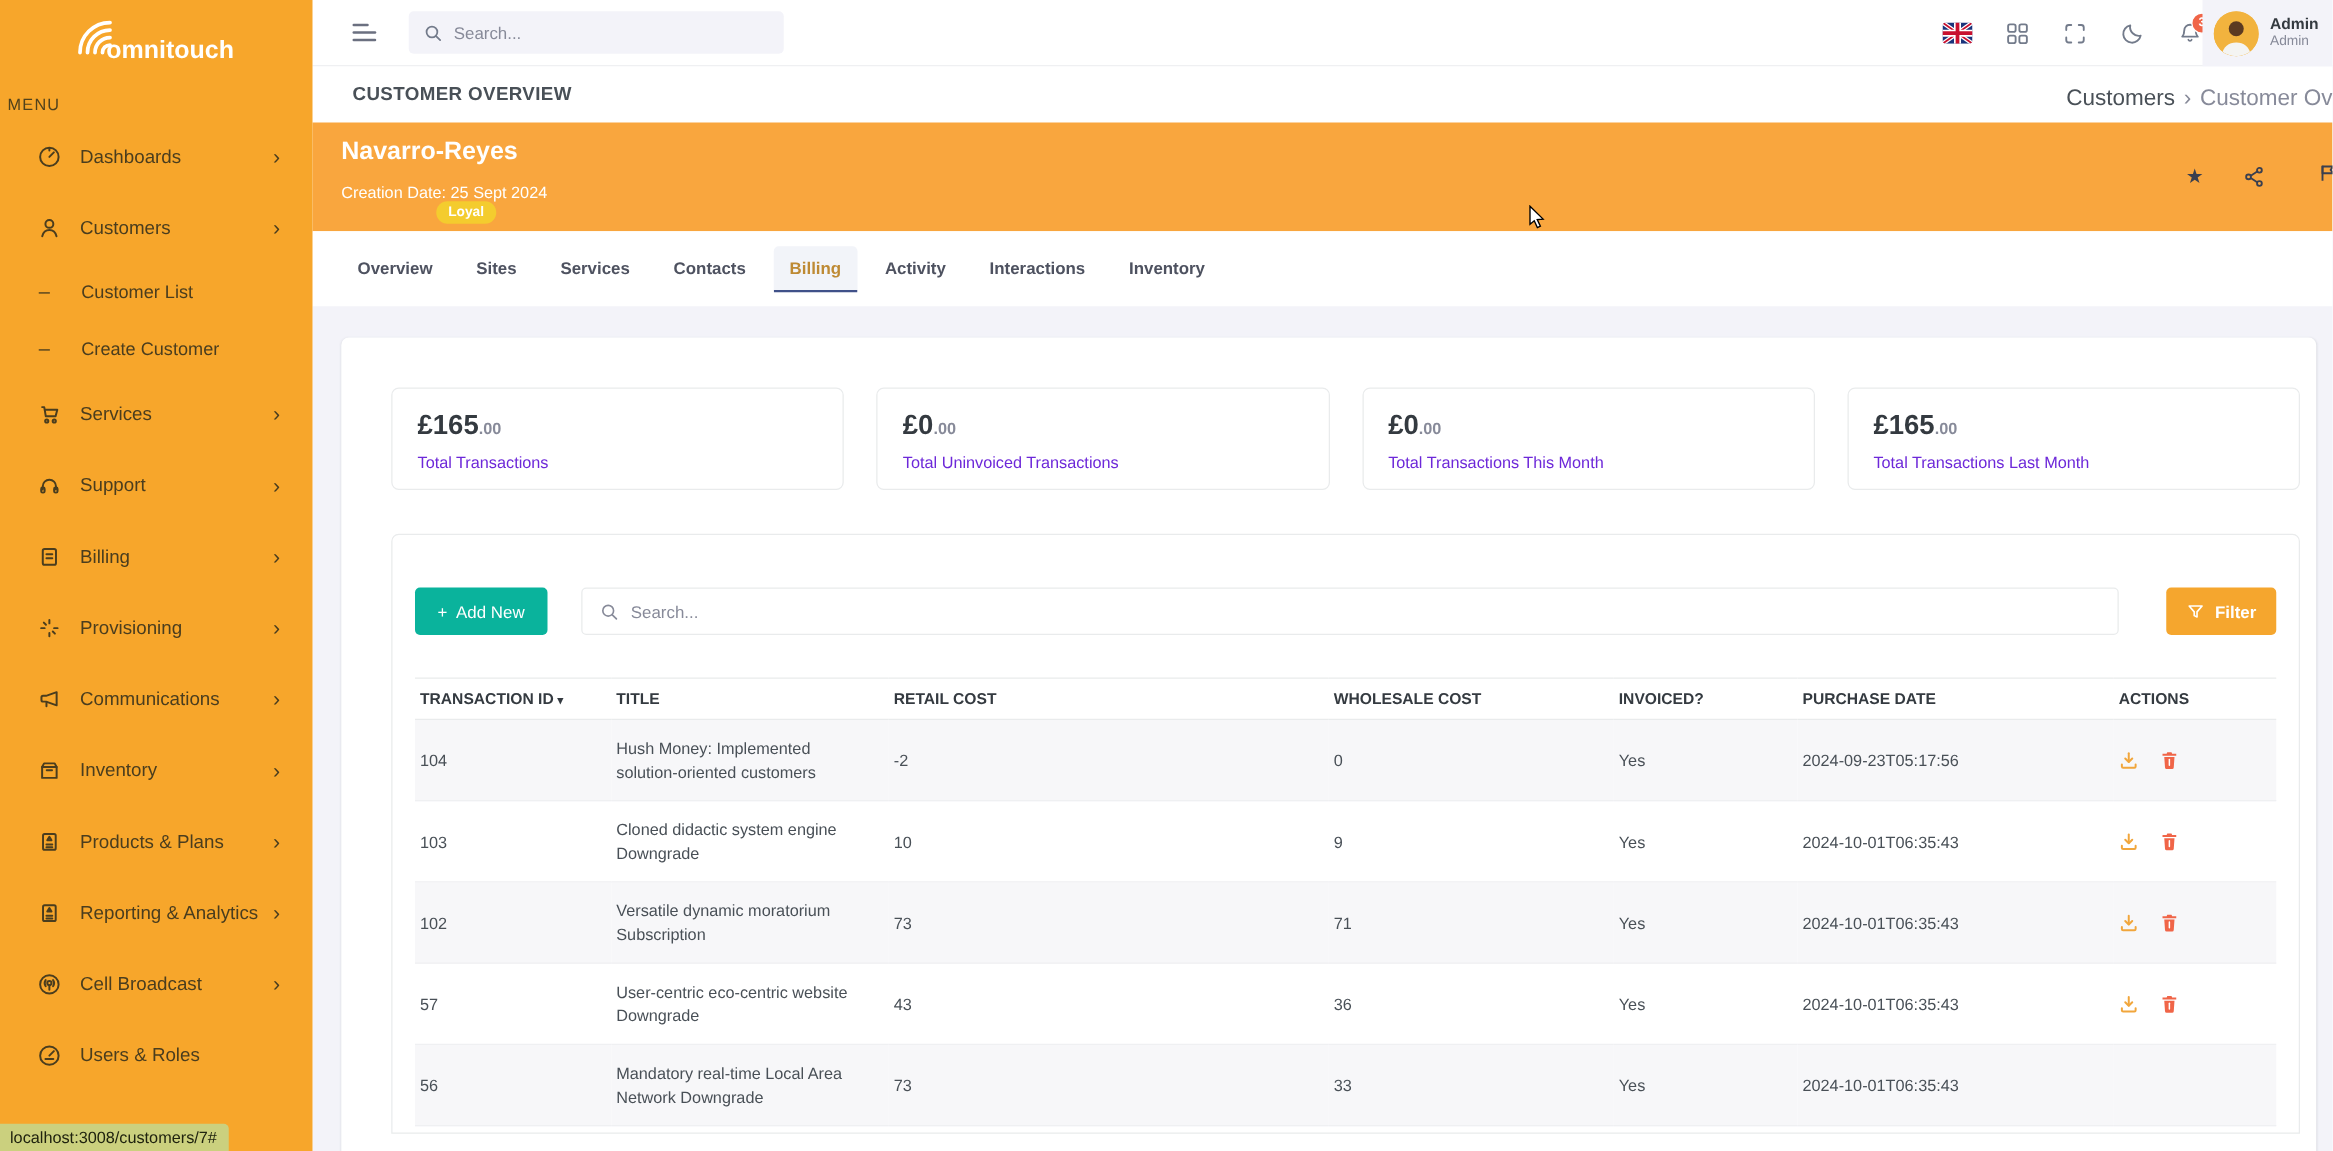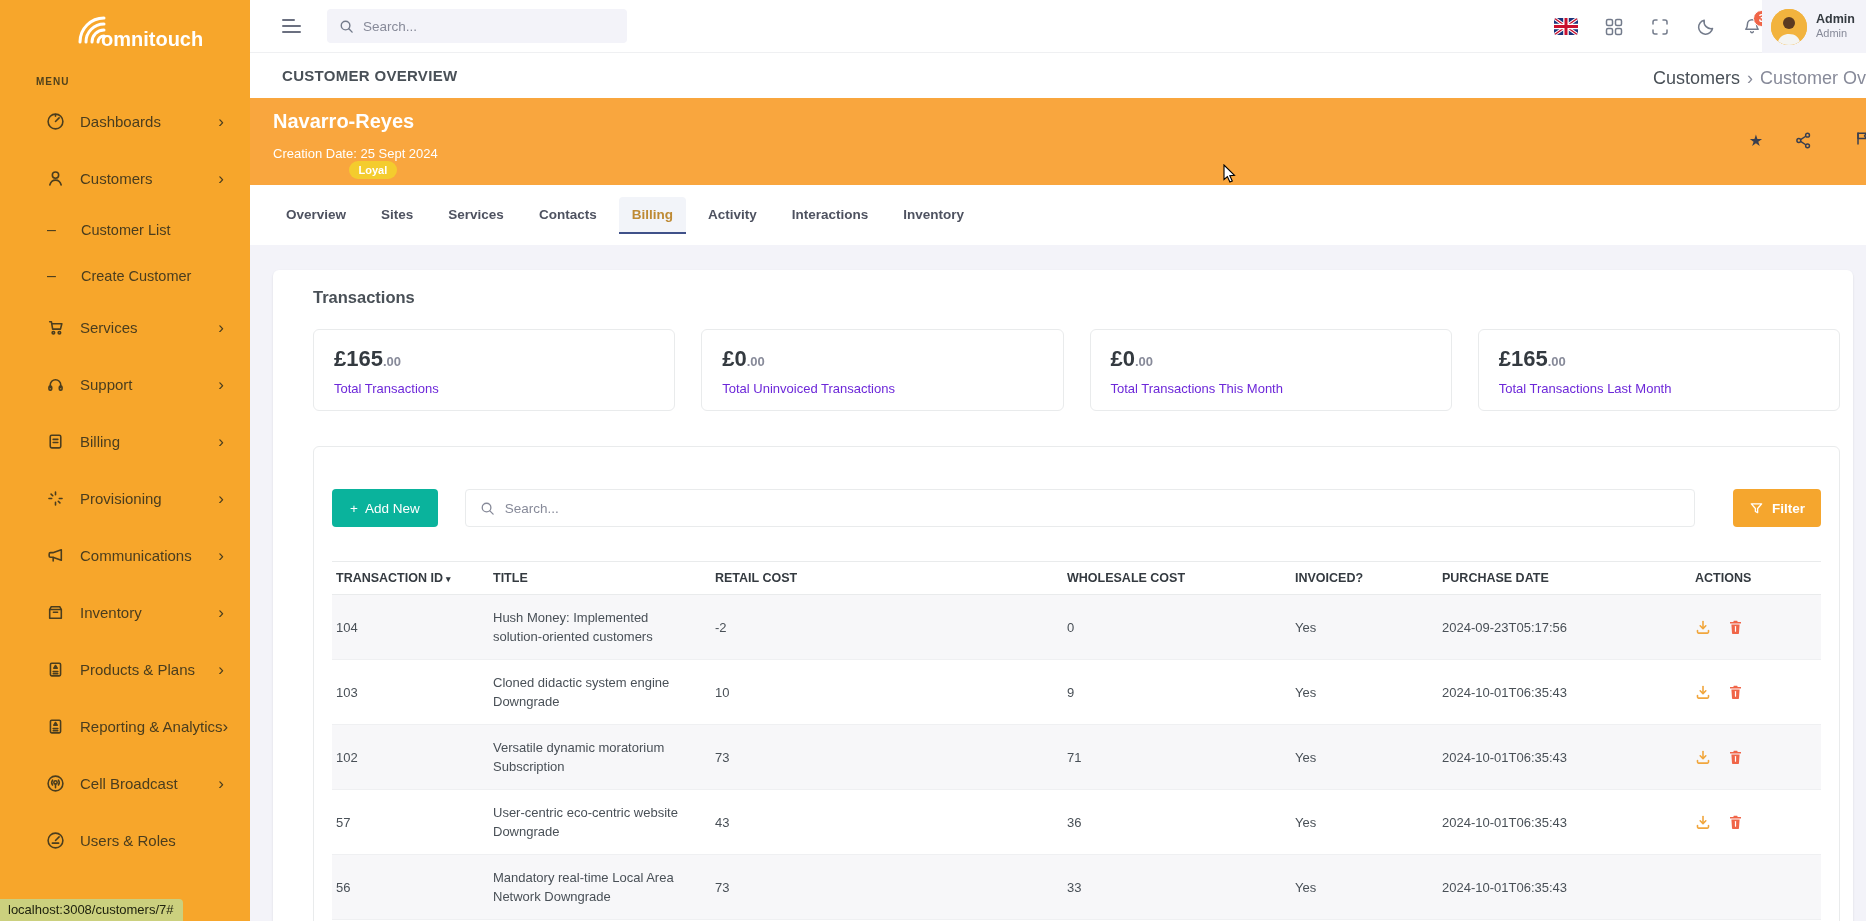--- a/index.html
+++ b/index.html
@@ -1,22 +1,22 @@
 <!DOCTYPE html>
 <html><head>
 <meta charset="utf-8">
 <style>
   * { box-sizing: border-box; margin: 0; padding: 0; }
   html,body { width:1866px; height:921px; overflow:hidden; }
   body { font-family:"Liberation Sans", sans-serif; background:#fff; position:relative; color:#495057; }
 
   
-  .sidebar { position:absolute; left:0; top:0; width:250px; height:921px; background:#F7A62B; z-index:5;padding-left:16px; }
+  .sidebar { position:absolute; left:0; top:0; width:250px; height:921px; background:#F7A62B; z-index:5; }
   .logo { display:flex; align-items:center; padding:14px 0 0 62px; height:52px; }
-  .menu-label { margin:24px 0 6px 20px; font-size:10px; font-weight:bold; letter-spacing:1px; color:#51421C; }
+  .menu-label { margin:24px 0 6px 6px; font-size:13px; font-weight:normal; letter-spacing:1px; color:#51421C; }
   .side-item { height:57px; display:flex; align-items:center; padding:0 26px 0 30px; color:#4A3D1E; font-size:15px; cursor:pointer; }
   .side-item .sicon { width:19px; height:19px; margin-right:15px; flex:0 0 auto; }
   .side-item .slabel { flex:1 1 auto; white-space:nowrap; }
   .side-item .chev { font-size:17px; color:#4A3D1E; line-height:1; }
   .side-sub { height:46px; display:flex; align-items:center; padding:0 26px 0 31px; color:#4A3D1E; font-size:14.5px; cursor:pointer; }
   .side-sub .dash { width:19px; margin-right:15px; font-size:16px; }
   svg.ic { stroke:#4A3D1E; fill:none; stroke-width:1.5; stroke-linecap:round; stroke-linejoin:round; }
 
   
   .topbar { position:absolute; left:250px; top:0; width:1616px; height:53px; background:#fff; border-bottom:1px solid #eff0f2; display:flex; align-items:center; }
@@ -340,21 +340,20 @@
   <div class="tab">Contacts</div>
   <div class="tab active">Billing</div>
   <div class="tab">Activity</div>
   <div class="tab">Interactions</div>
   <div class="tab">Inventory</div>
 </nav>
 
 <div class="pagebg"></div>
 
 <main class="content-card">
-  <h2 class="section-title">Transactions</h2>
 
   <div class="stats-row">
     <div class="stat-card">
       <div><span class="stat-val">£165</span><span class="stat-cents">.00</span></div>
       <div class="stat-label">Total Transactions</div>
     </div>
     <div class="stat-card">
       <div><span class="stat-val">£0</span><span class="stat-cents">.00</span></div>
       <div class="stat-label">Total Uninvoiced Transactions</div>
     </div>

